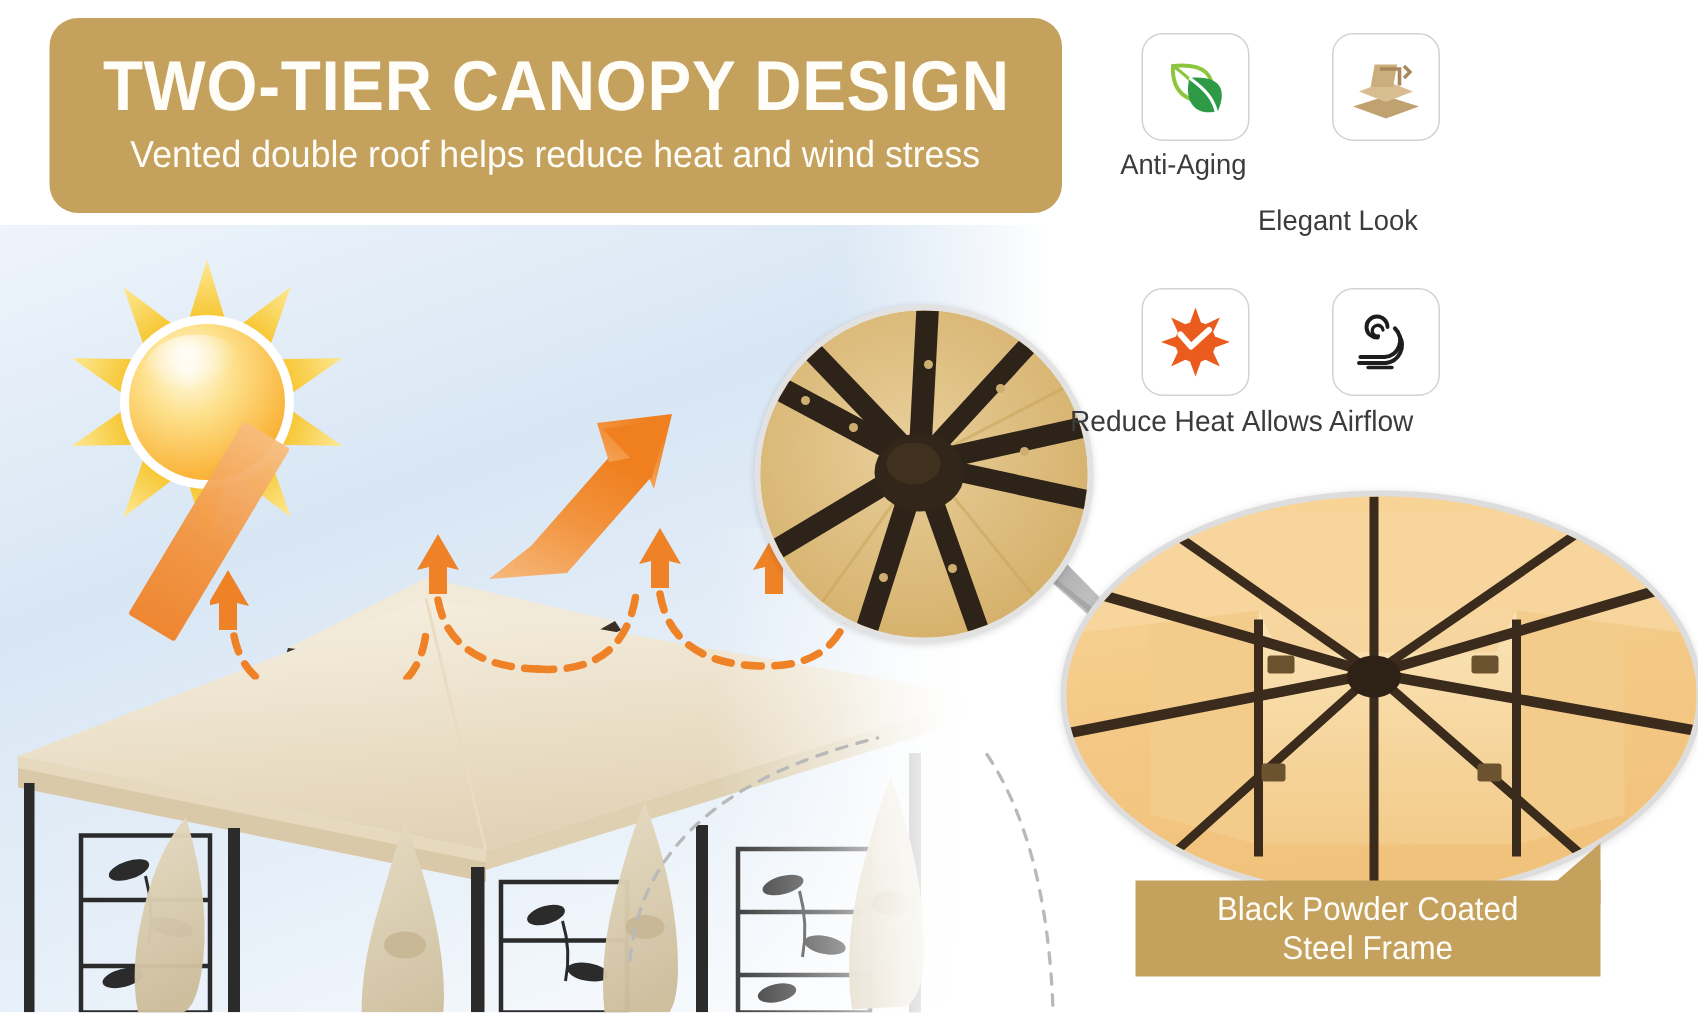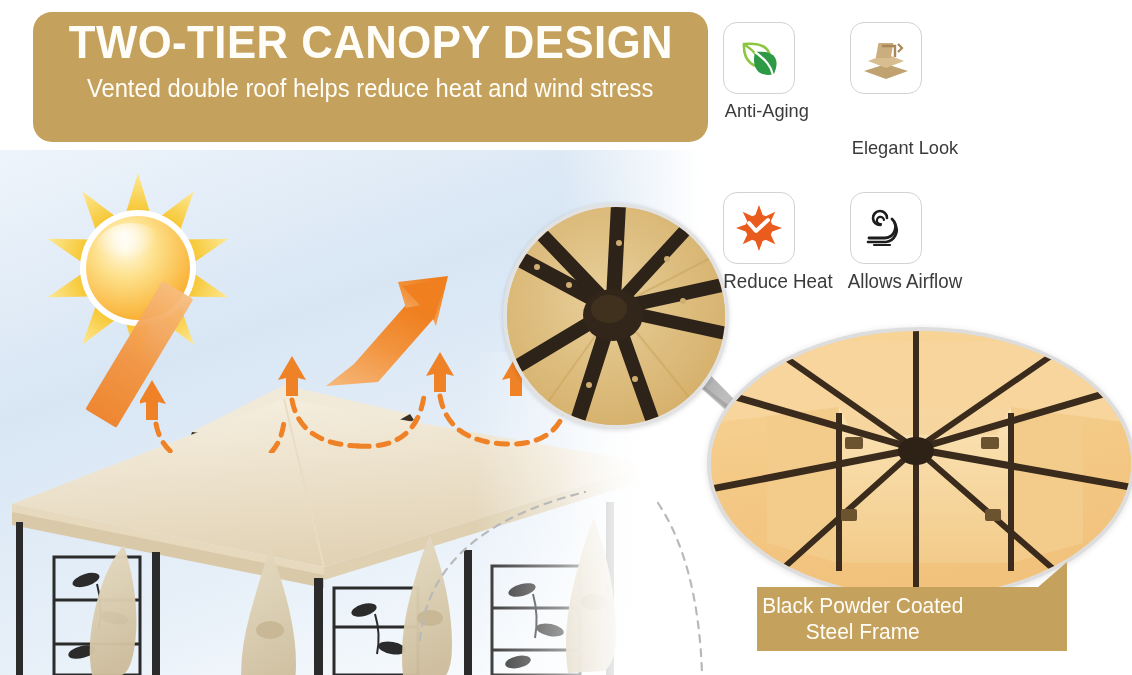--- a/index.html
+++ b/index.html
@@ -18,40 +18,40 @@
   }
   .sky-right-fade{
     position:absolute;left:560px;top:150px;width:180px;height:525px;
     background:linear-gradient(90deg,rgba(255,255,255,0) 0%,#ffffff 78%);
   }
 
   
   .header-banner{
     position:absolute;left:33px;top:12px;width:675px;height:130px;
     background:#c5a15e;border-radius:19px;
-    display:flex;flex-direction:column;align-items:center;justify-content:flex-start;
+    display:flex;flex-direction:column;align-items:center;justify-content:center;
     box-sizing:border-box;padding:6px 18px 10px;
   }
   .header-title{
     color:#fffdf7;font-size:47px;line-height:1.04;font-weight:bold;
     letter-spacing:0.5px;text-align:center;
     font-family:"Liberation Sans Narrow","Liberation Sans",sans-serif;
     transform:scaleX(0.93);transform-origin:center;
     white-space:nowrap;
   }
   .header-sub{
     color:#fffdf7;font-size:25px;line-height:1.15;text-align:center;
     margin-top:7px;white-space:nowrap;
     font-family:"Liberation Sans Narrow","Liberation Sans",sans-serif;
     transform:scaleX(0.95);transform-origin:center;
   }
 
   
   .feature{
-    position:absolute;width:110px;display:flex;flex-direction:column;align-items:flex-start;
+    position:absolute;width:110px;display:flex;flex-direction:column;align-items:flex-end;
   }
   .feature .box{
     width:72px;height:72px;border:1.4px solid #d2d2d2;border-radius:14px;
     background:#fff;display:flex;align-items:center;justify-content:center;
     box-sizing:border-box;
   }
   .feature .flabel{
     margin-top:7px;text-align:center;color:#3b3b3b;
     font-size:19px;line-height:1.06;white-space:pre-line;
     font-family:"Liberation Sans Narrow","Liberation Sans",sans-serif;
@@ -95,21 +95,21 @@
   
   .oval-inset{
     position:absolute;left:707px;top:327px;width:420px;height:265px;border-radius:50%;
     border:4px solid #dddddd;overflow:hidden;background:#f6cf8c;
     box-shadow:0 1px 6px rgba(0,0,0,.12);
   }
 
   
   .caption-banner{
     position:absolute;left:757px;top:587px;width:310px;height:64px;background:#c5a15e;
-    display:flex;align-items:center;justify-content:flex-start;text-align:center;
+    display:flex;align-items:center;justify-content:center;text-align:center;
   }
   .caption-text{
     color:#fffdf7;font-size:22px;line-height:1.18;white-space:pre-line;text-align:center;
     font-family:"Liberation Sans Narrow","Liberation Sans",sans-serif;
     transform:scaleX(0.95);
   }
   .caption-tab{
     position:absolute;left:1037px;top:562px;width:0;height:0;
     border-left:30px solid transparent;border-bottom:26px solid #c5a15e;
   }

